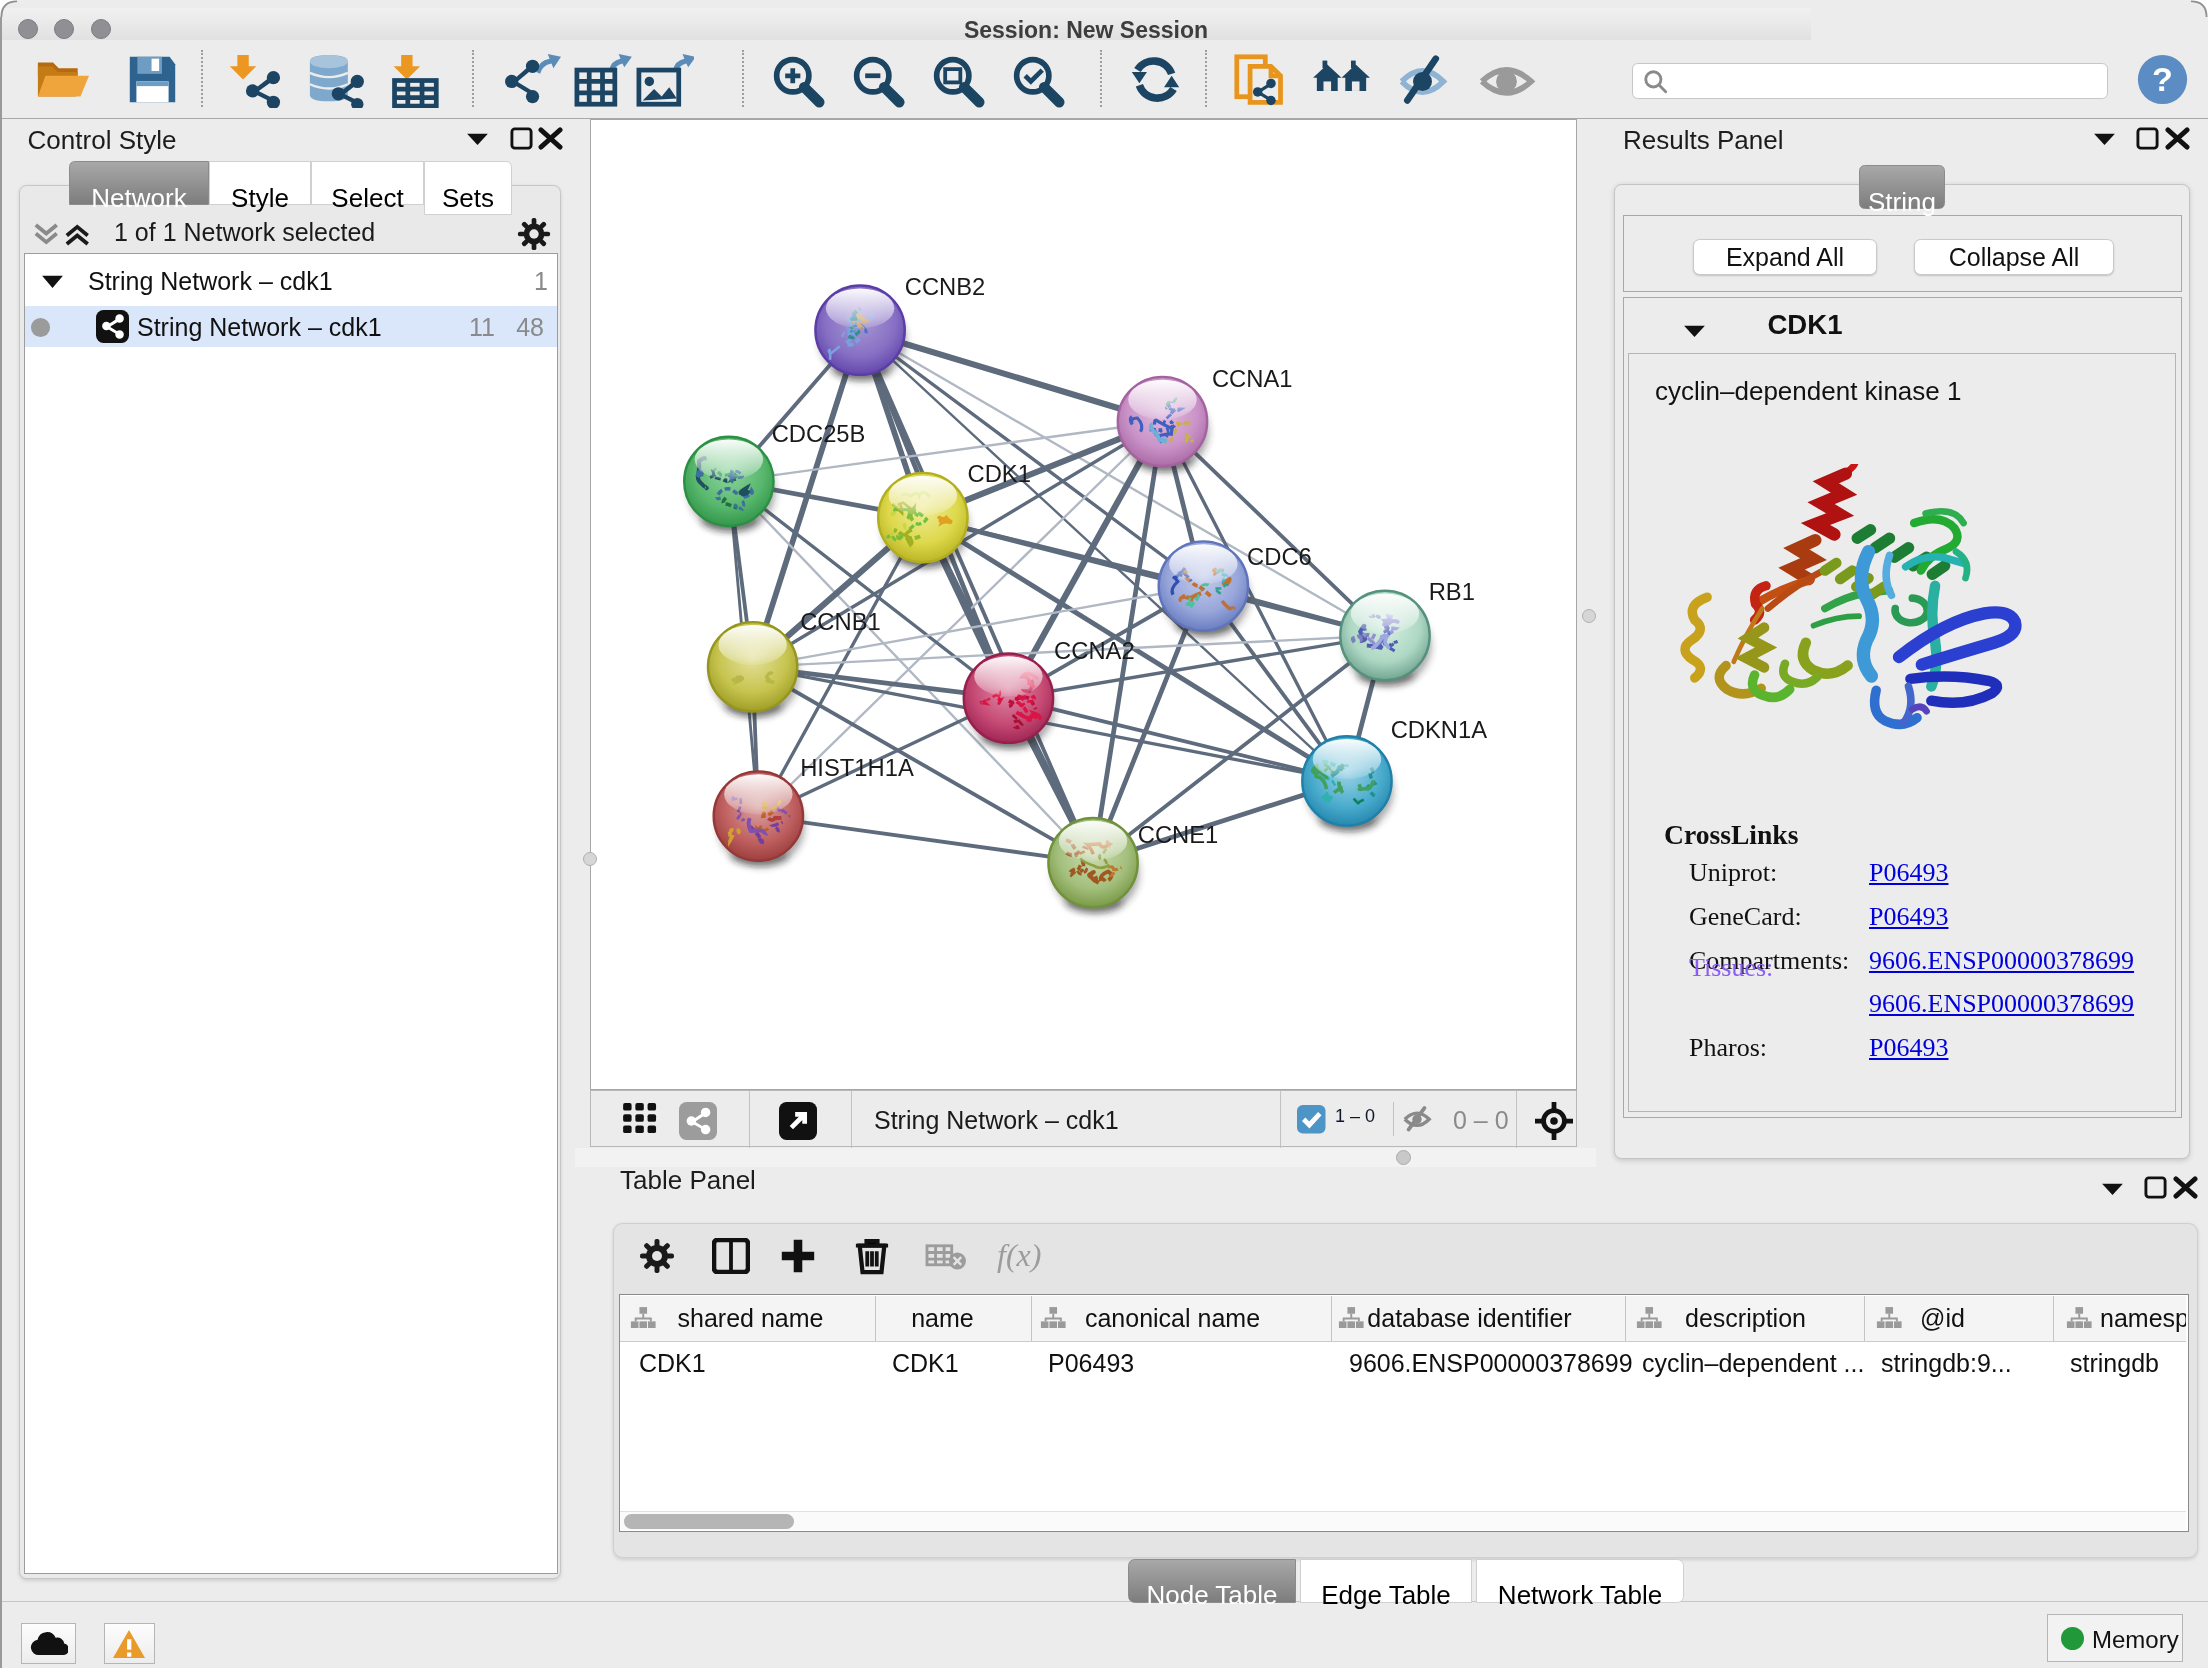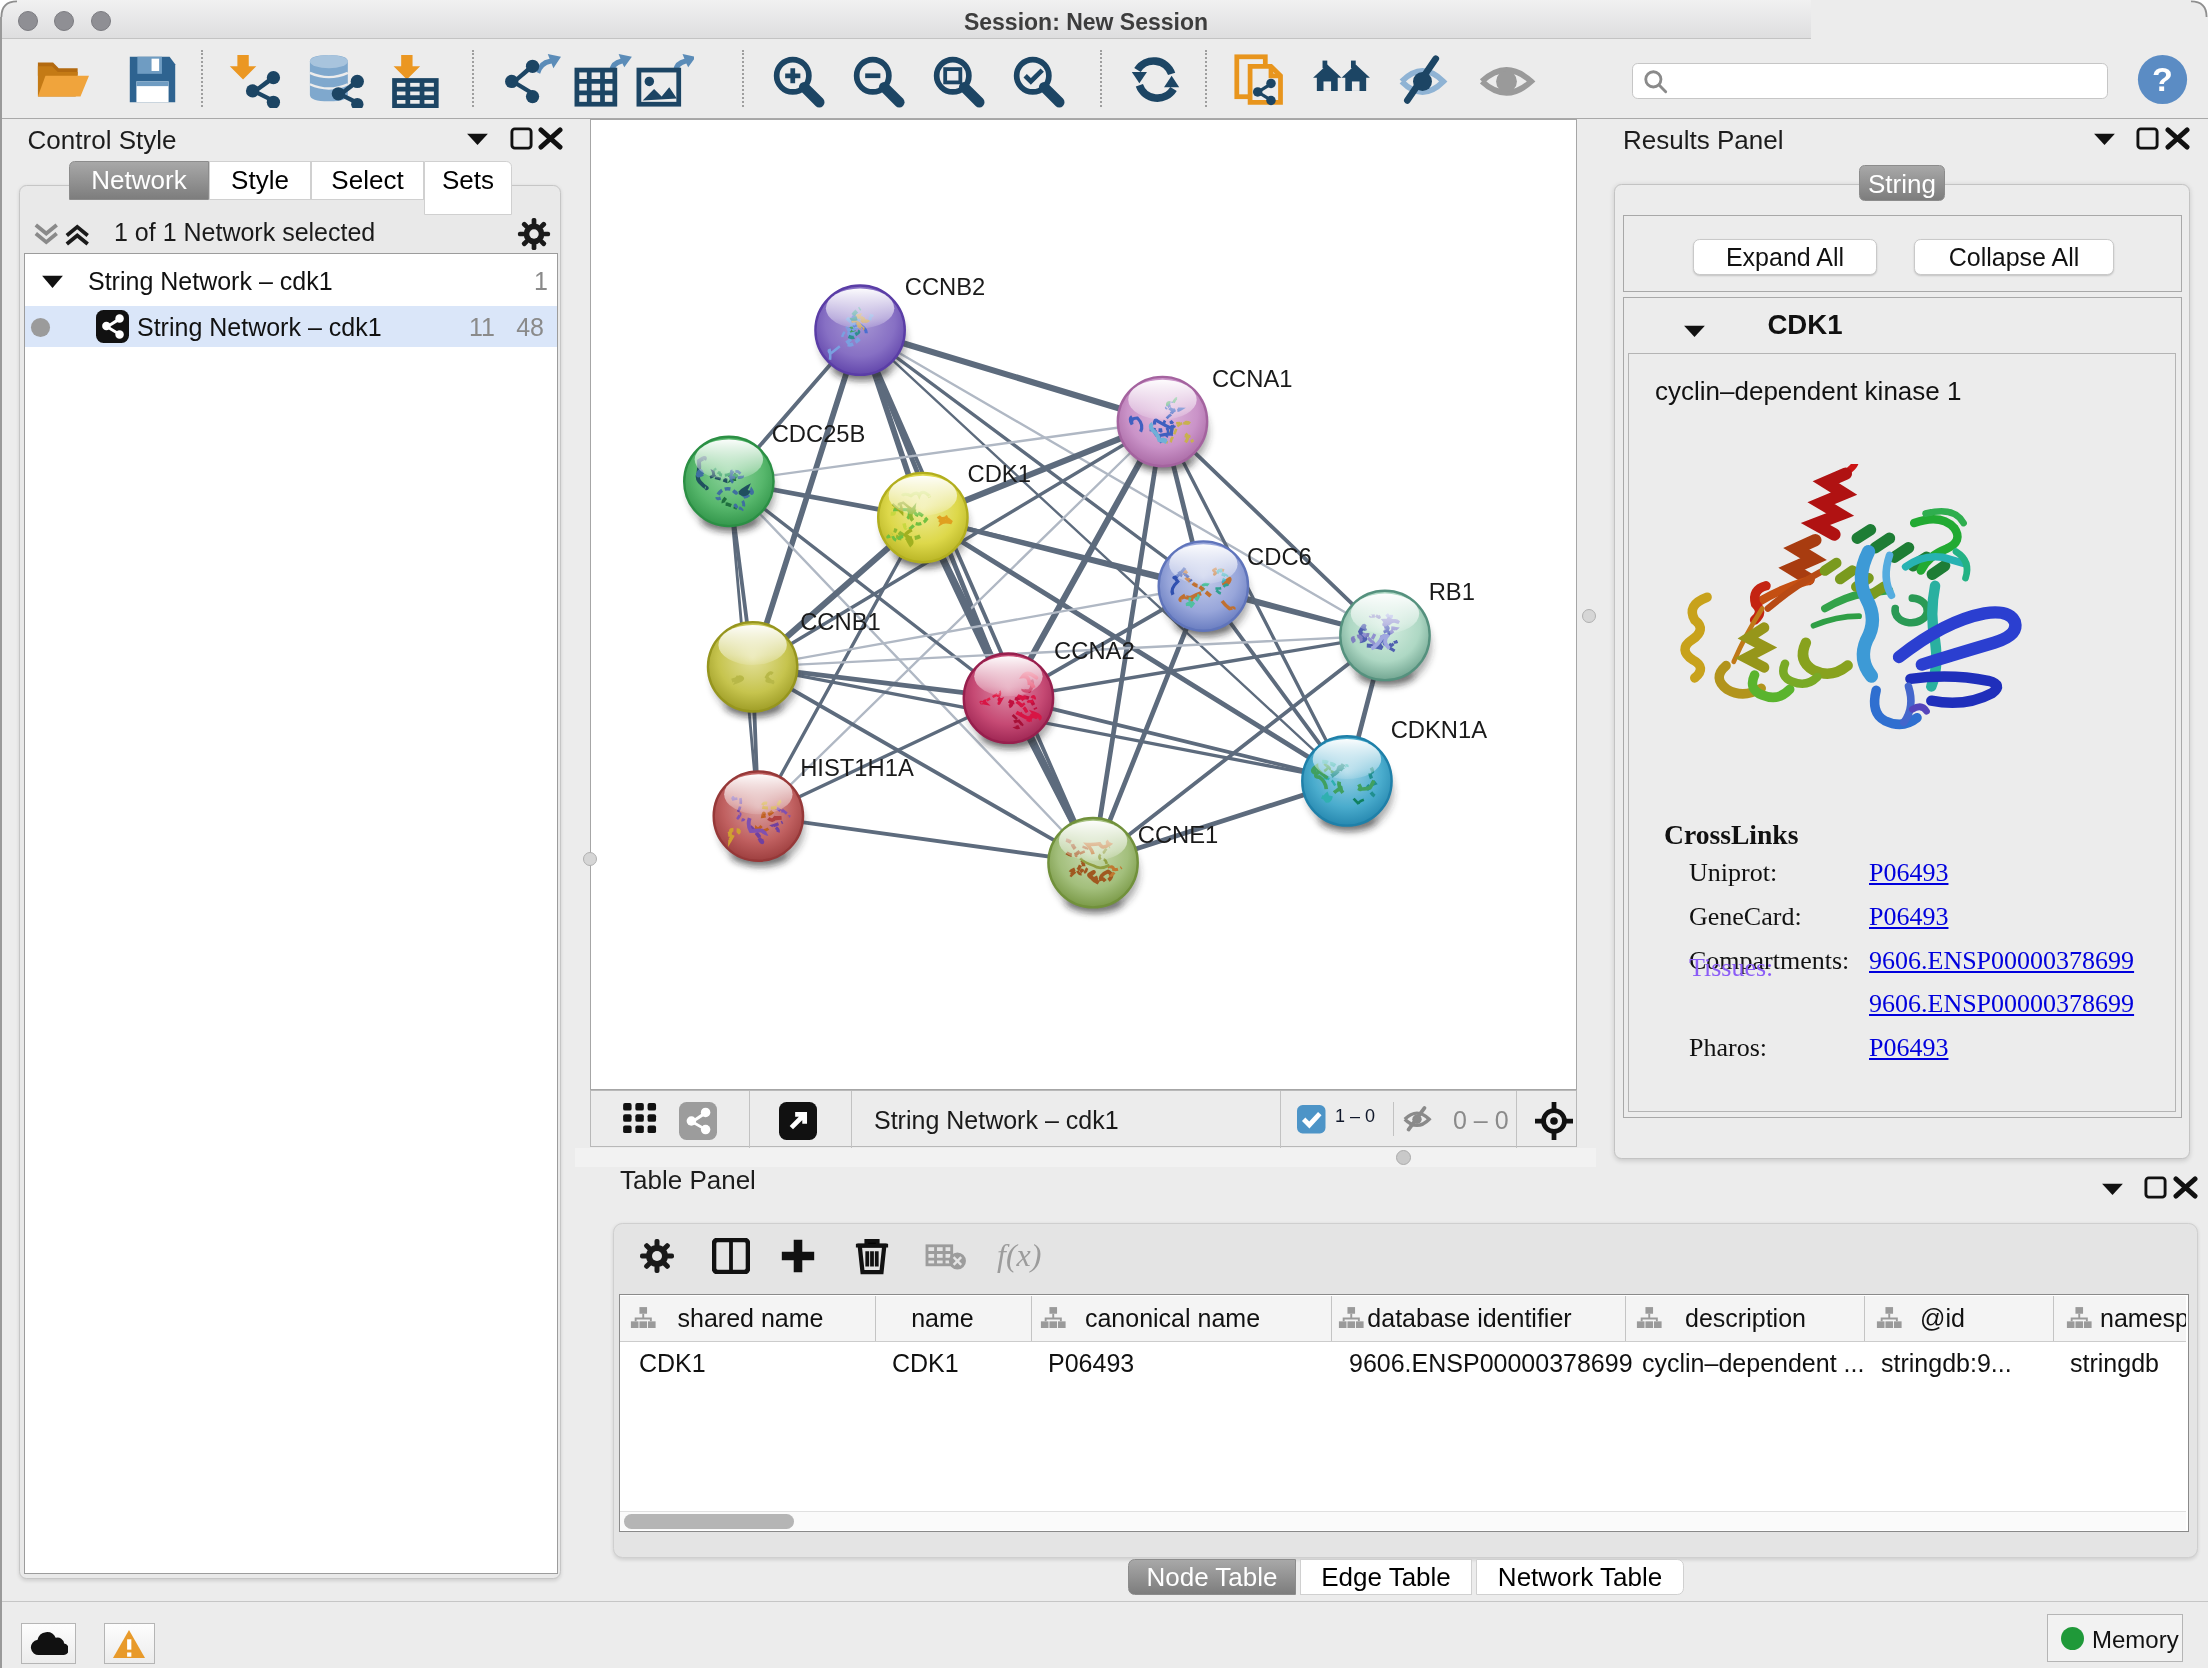--- a/index.html
+++ b/index.html
@@ -1,19 +1,19 @@
 <!DOCTYPE html>
 <html style="font-size:15px"><head>
 <meta charset="utf-8">
 <style>
 * { margin:0; padding:0; box-sizing:border-box; }
 html,body { width:2208px; height:1668px; background:#ececec; font-family:"Liberation Sans", sans-serif; overflow:hidden; position:relative; }
 
 
-#titlebar { position:absolute; left:0; top:0; width:1811px; height:39px;
+#titlebar { position:absolute; left:0; top:8px; width:1811px; height:39px;
   background:linear-gradient(#f1f1f1,#dededf); border-bottom:1px solid #c3c3c3;padding-left:44px; }
 .tl { position:absolute; top:10.5px; width:20px; height:20px; border-radius:50%;
   background:#8f8f94; border:1px solid #7c7c81; }
 #title { position:absolute; top:8.6px; left:-18px; width:2208px; text-align:center;
   font-size:23px; font-weight:600; color:#3d3d3d; }
 
 
 #toolbar { position:absolute; left:0; top:40px; width:2208px; height:79px;
   background:#ececec; border-bottom:1.9px solid #a9a9a9; }
 .tbi { position:absolute; top:13.3px; }
@@ -21,21 +21,21 @@
 #searchbox { position:absolute; left:1632px; top:23px; width:476px; height:36px;
   background:#fff; border:1.9px solid #c6c6c6; border-radius:5.7px; }
 
 
 .ptitle { font-size:26px; color:#1c1c1c; }
 
 #controlpanel { position:absolute; left:0; top:119px; width:580px; height:1482px; }
 #resultspanel { position:absolute; left:1596px; top:119px; width:613px; height:1046px; }
 
 .tab { display:inline-block; background:#fff; border:1px solid #d0d0d0; color:#000;
-  font-size:26px; text-align:center; padding:3px 0; z-index:5; line-height:31px; }
+  font-size:26px; text-align:center; padding:21px 0; z-index:5; line-height:31px; }
 .tabsel { background:linear-gradient(#a8a8a8,#7d7d7d); color:#fff; border:1px solid #8c8c8c; }
 
 #netview { position:absolute; left:590px; top:119px; width:987px; height:971px;
   background:#fff; border:1px solid #a6a6a6; }
 #nettoolbar { position:absolute; left:590px; top:1090px; width:987px; height:57px;
   background:#ececec; border:1px solid #b8b8b8; }
 
 #tablepanel { position:absolute; left:590px; top:1157px; width:1619px; height:444px; }
 
 #statusbar { position:absolute; left:0; top:1601px; width:2208px; height:68px;

